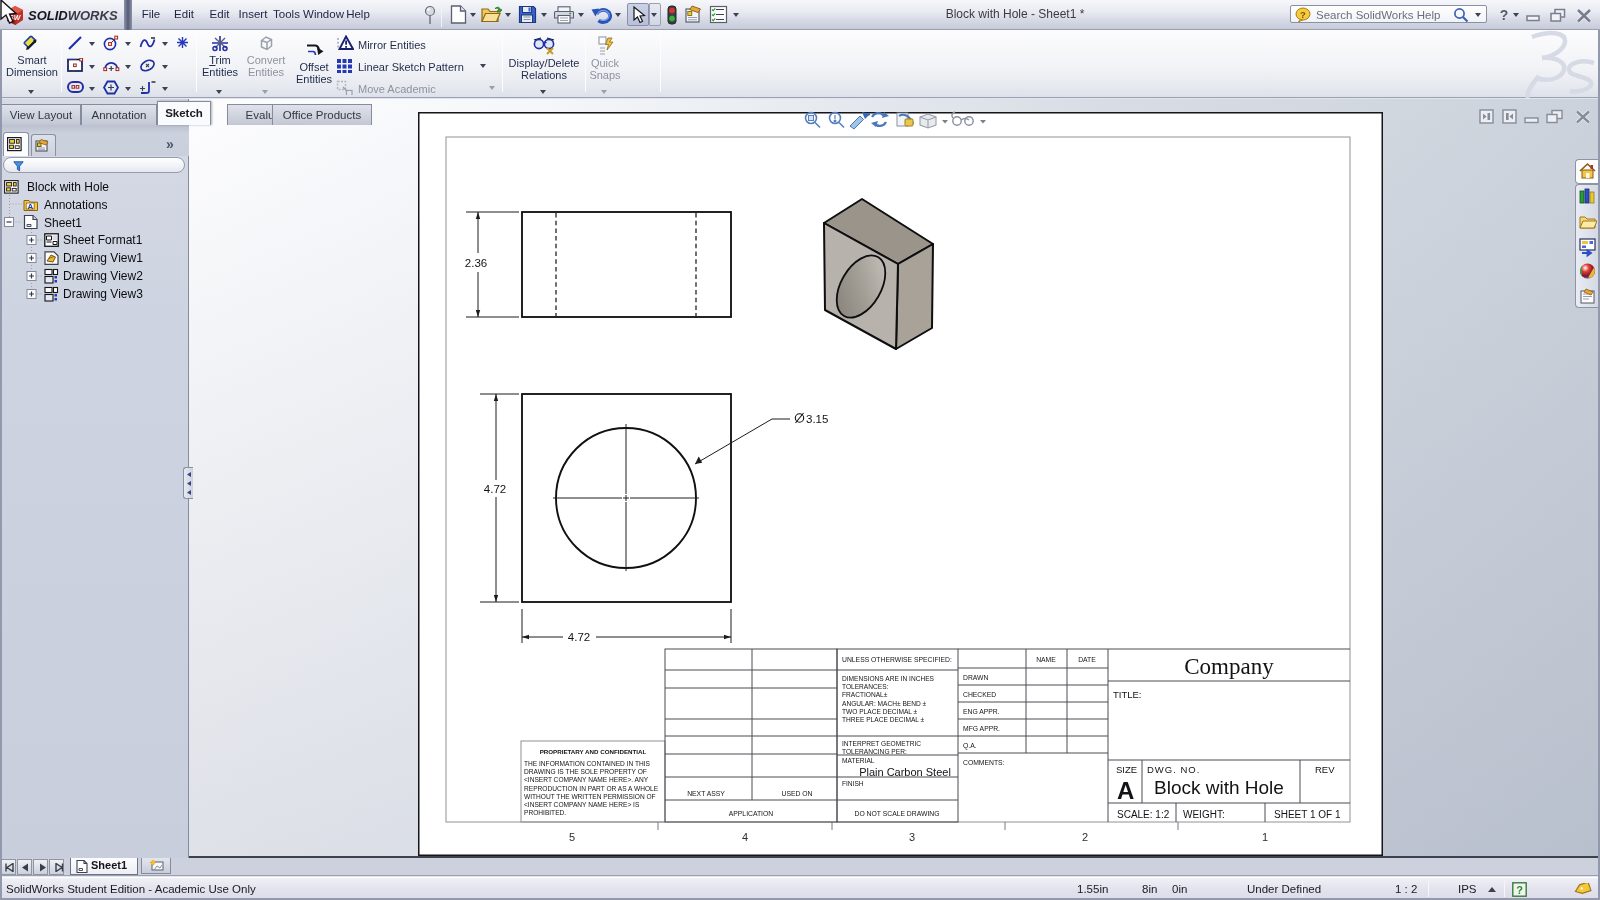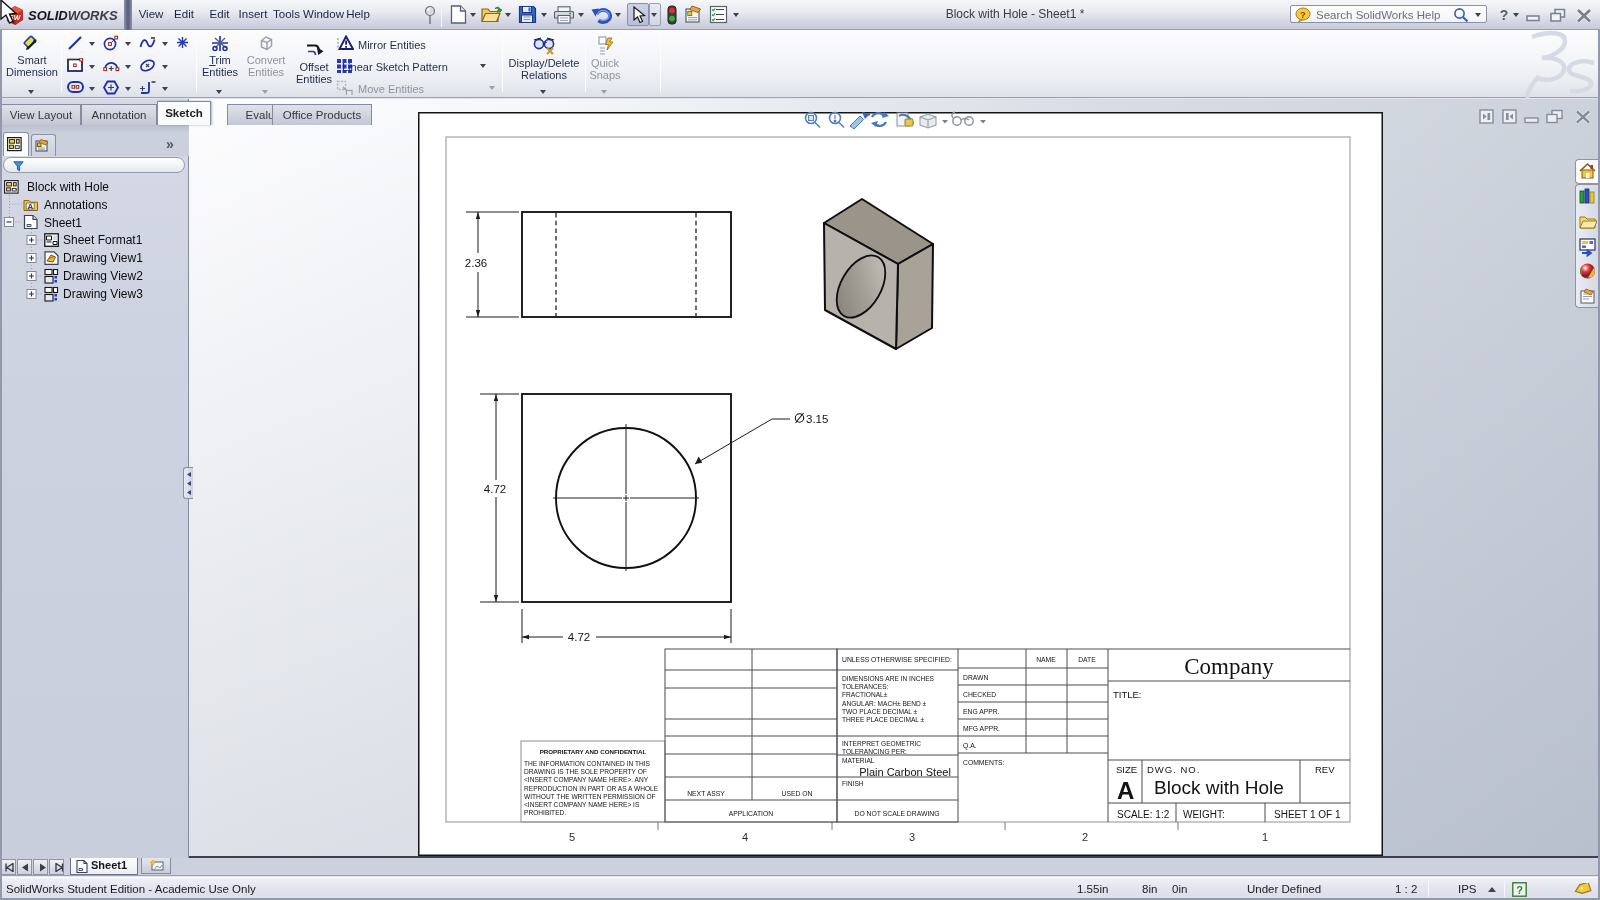--- a/index.html
+++ b/index.html
@@ -73,21 +73,21 @@
       <path d="M3 7 L11 2 L19 6 V16 L11.5 21 L3 17 Z" fill="#c03028"></path>
       <path d="M3 7 L11 2 L19 6 L11.5 10.5 Z" fill="#e05848"></path>
       <path d="M3 7 L11.5 10.5 V21 L3 17 Z" fill="#9a221c"></path>
       <text x="5" y="16" font-size="7" font-weight="bold" fill="#fff" font-style="italic">SW</text>
     </svg>
     <div id="logo-text"><span>SOLID</span><span class="lt2">WORKS</span></div>
     <div id="logo-sep"></div>
     <svg class="abs" style="left:0px;top:0px;" width="20" height="28" viewBox="0 0 20 28">
       <path d="M1 0 L1 19 L6 15 L9.5 23 L13 21.5 L9.5 14 L16 13.5 Z" fill="#fff" stroke="#15151a" stroke-width="1.4"></path>
     </svg>
-    <div class="menu" style="left:135px;width:32px;">View</div>
+    <div class="menu" style="left:135px;width:32px;">File</div>
     <div class="menu" style="left:169px;width:30px;">Edit</div>
     <div class="menu" style="left:202px;width:35px;">Edit</div>
     <div class="menu" style="left:236px;width:34px;">Insert</div>
     <div class="menu" style="left:271px;width:31px;">Tools</div>
     <div class="menu" style="left:302px;width:43px;">Window</div>
     <div class="menu" style="left:345px;width:26px;">Help</div>
 
     <svg class="abs" style="left:421px;top:5px;" width="18" height="20" viewBox="0 0 18 20">
       <circle cx="9" cy="6" r="4.5" fill="#d8dae2" stroke="#6a707e" stroke-width="1.2"></circle>
       <circle cx="7.5" cy="4.5" r="1.5" fill="#f4f5f8"></circle>
@@ -296,29 +296,29 @@
           <rect x="6.5" y="1" width="4" height="4"></rect>
           <rect x="12" y="1" width="4" height="4"></rect>
       <rect x="1" y="6.5" width="4" height="4"></rect>
           <rect x="6.5" y="6.5" width="4" height="4"></rect>
           <rect x="12" y="6.5" width="4" height="4"></rect>
       <rect x="1" y="12" width="4" height="4"></rect>
           <rect x="6.5" y="12" width="4" height="4"></rect>
           <rect x="12" y="12" width="4" height="4"></rect>
         </g>
     </svg>
-    <div class="rlabel" style="left:342px;top:31px;">Linear Sketch Pattern</div>
+    <div class="rlabel" style="left:358px;top:31px;">Linear Sketch Pattern</div>
     <div class="darr" style="left:480px;top:34px;"></div>
     <svg class="ricon" style="left:336px;top:50px;" width="17" height="15">
       <rect x="1.5" y="1.5" width="8" height="8" fill="none" stroke="#b0b4be" stroke-width="1.3" stroke-dasharray="2 1.5"></rect>
       <path d="M7 7 l5 5" stroke="#9aa0ac" stroke-width="1.5"></path>
       <path d="M13.5 13.5 l-4 -1 2 -2z" fill="#9aa0ac"></path>
       <rect x="10.5" y="10.5" width="5.5" height="5" fill="#e8eaee" stroke="#9aa0ac" stroke-width="1.2"></rect>
     </svg>
-    <div class="rlabel dis" style="left:358px;top:53px;">Move Entities</div>
+    <div class="rlabel dis" style="left:358px;top:53px;">Move Academic</div>
     <div class="darr dis" style="left:489px;top:56px;"></div>
     <div class="rsep" style="left:502px;"></div>
 
     <svg class="ricon" style="left:533px;top:6px;" width="22" height="20">
       <path d="M1 4 L8 2 M14 2 L21 4" stroke="#15161c" stroke-width="1.3"></path>
       <circle cx="6" cy="8" r="4.6" fill="#dfe6f5" stroke="#1f2fa8" stroke-width="1.6"></circle>
       <circle cx="16" cy="8" r="4.6" fill="#dfe6f5" stroke="#1f2fa8" stroke-width="1.6"></circle>
       <path d="M10.6 7 q1.4 -1.6 2.8 0" fill="none" stroke="#1f2fa8" stroke-width="1.4"></path>
       <path d="M14 12 l6 6 M20 12 l-6 6" stroke="#c89a28" stroke-width="2"></path>
     </svg>

